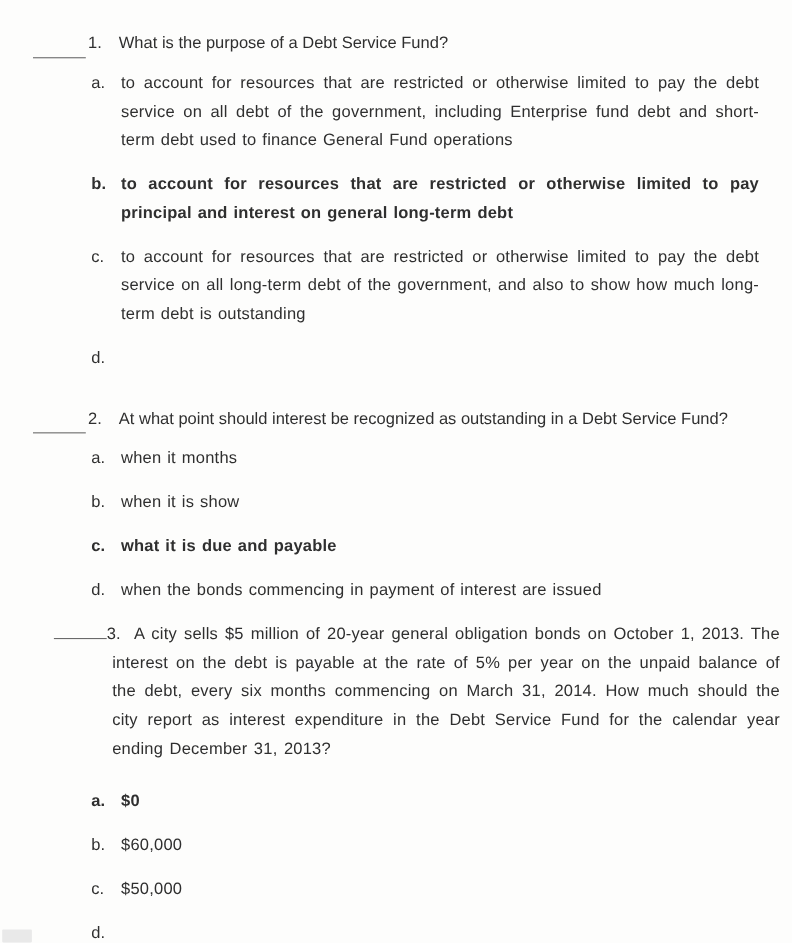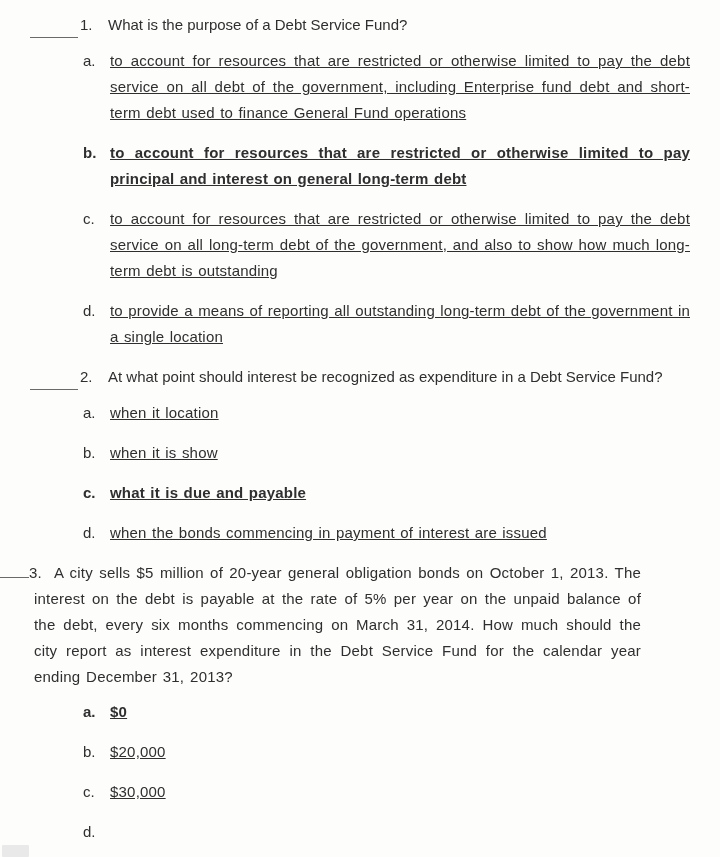--- a/index.html
+++ b/index.html
@@ -34,54 +34,53 @@
     width: 48px;
     height: 15px;
     border-bottom: 1.5px solid #6a6a6a;
     flex: none;
     margin-right: 2px;
   }
   .q-num {
     width: 28px;
     flex: none;
   }
-  .q-text { white-space: nowrap; }
+  .q-text { white-space: nowrap; margin-top: 15px; }
   
   .q-para {
-    padding-left: 34px;
+    padding-left: 102px;
     text-indent: -53px;
     text-align: justify;
     width: 607px;
     box-sizing: content-box;
     line-height: 26px;
     font-size: 15px;
     letter-spacing: 0.2px;
     word-spacing: 1.5px;
-    margin-bottom: 9px;
+    margin-bottom: 22px;
   }
   .q-para .blank { margin-right: 0; }
   .q-num-inline { margin-right: 12px; }
   
   .option {
     display: flex;
     padding-left: 83px;
     line-height: 26px;
     font-size: 15px;
     margin-bottom: 14px;
   }
   .opt-letter {
     width: 27px;
     flex: none;
   }
   .opt-text {
     width: 580px;
     text-align: justify;
     letter-spacing: 0.2px;
     word-spacing: 1px;
-    text-decoration: underline;
   }
   .bold .opt-letter, .bold .opt-text { font-weight: bold; }
   
   .corner-artifact {
     position: absolute;
     left: 2px;
     top: 845px;
     width: 27px;
     height: 12px;
     background: #e9e9e9;
@@ -106,33 +105,32 @@
     <div class="option bold">
       <span class="opt-letter">b.</span>
       <div class="opt-text">to account for resources that are restricted or otherwise limited to pay principal and interest on general long-term debt</div>
     </div>
     <div class="option">
       <span class="opt-letter">c.</span>
       <div class="opt-text">to account for resources that are restricted or otherwise limited to pay the debt service on all long-term debt of the government, and also to show how much long-term debt is outstanding</div>
     </div>
     <div class="option">
       <span class="opt-letter">d.</span>
-      <div class="opt-text">to provide a means of reporting all outstanding long-term debt of the government in a single location</div>
     </div>
   </div>
 
   <div class="question">
     <div class="q-head">
       <span class="blank"></span>
       <span class="q-num">2.</span>
-      <span class="q-text">At what point should interest be recognized as expenditure in a Debt Service Fund?</span>
+      <span class="q-text">At what point should interest be recognized as outstanding in a Debt Service Fund?</span>
     </div>
     <div class="option">
       <span class="opt-letter">a.</span>
-      <div class="opt-text">when it location</div>
+      <div class="opt-text">when it months</div>
     </div>
     <div class="option">
       <span class="opt-letter">b.</span>
       <div class="opt-text">when it is show</div>
     </div>
     <div class="option bold">
       <span class="opt-letter">c.</span>
       <div class="opt-text">what it is due and payable</div>
     </div>
     <div class="option">
@@ -144,25 +142,25 @@
   <div class="question">
     <div class="q-para">
       <span class="blank"></span><span class="q-num-inline">3.</span><span>A city sells $5 million of 20-year general obligation bonds on October 1, 2013. The interest on the debt is payable at the rate of 5% per year on the unpaid balance of the debt, every six months commencing on March 31, 2014. How much should the city report as interest expenditure in the Debt Service Fund for the calendar year ending December 31, 2013?</span>
     </div>
     <div class="option bold">
       <span class="opt-letter">a.</span>
       <div class="opt-text">$0</div>
     </div>
     <div class="option">
       <span class="opt-letter">b.</span>
-      <div class="opt-text">$20,000</div>
+      <div class="opt-text">$60,000</div>
     </div>
     <div class="option">
       <span class="opt-letter">c.</span>
-      <div class="opt-text">$30,000</div>
+      <div class="opt-text">$50,000</div>
     </div>
     <div class="option">
       <span class="opt-letter">d.</span>
     </div>
   </div>
 
   <div class="corner-artifact"></div>
 </div>
 
 </body></html>

